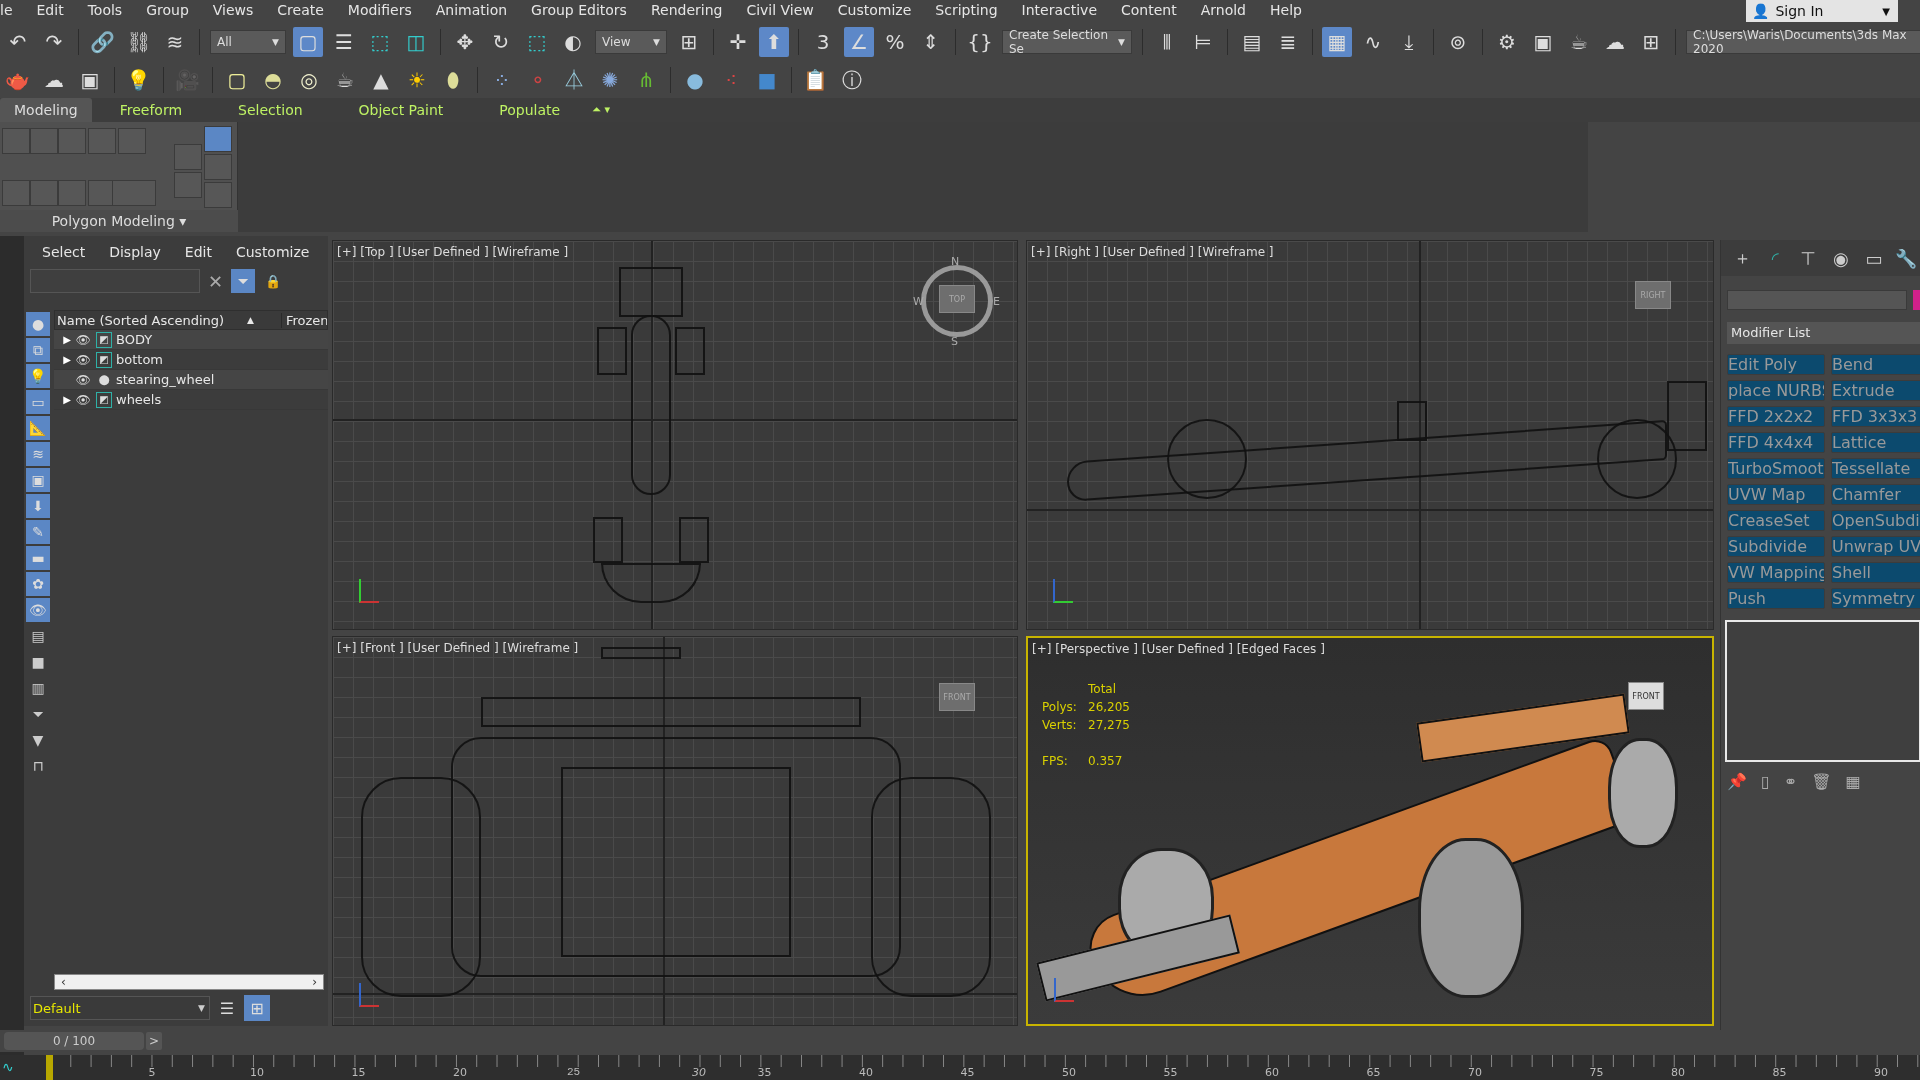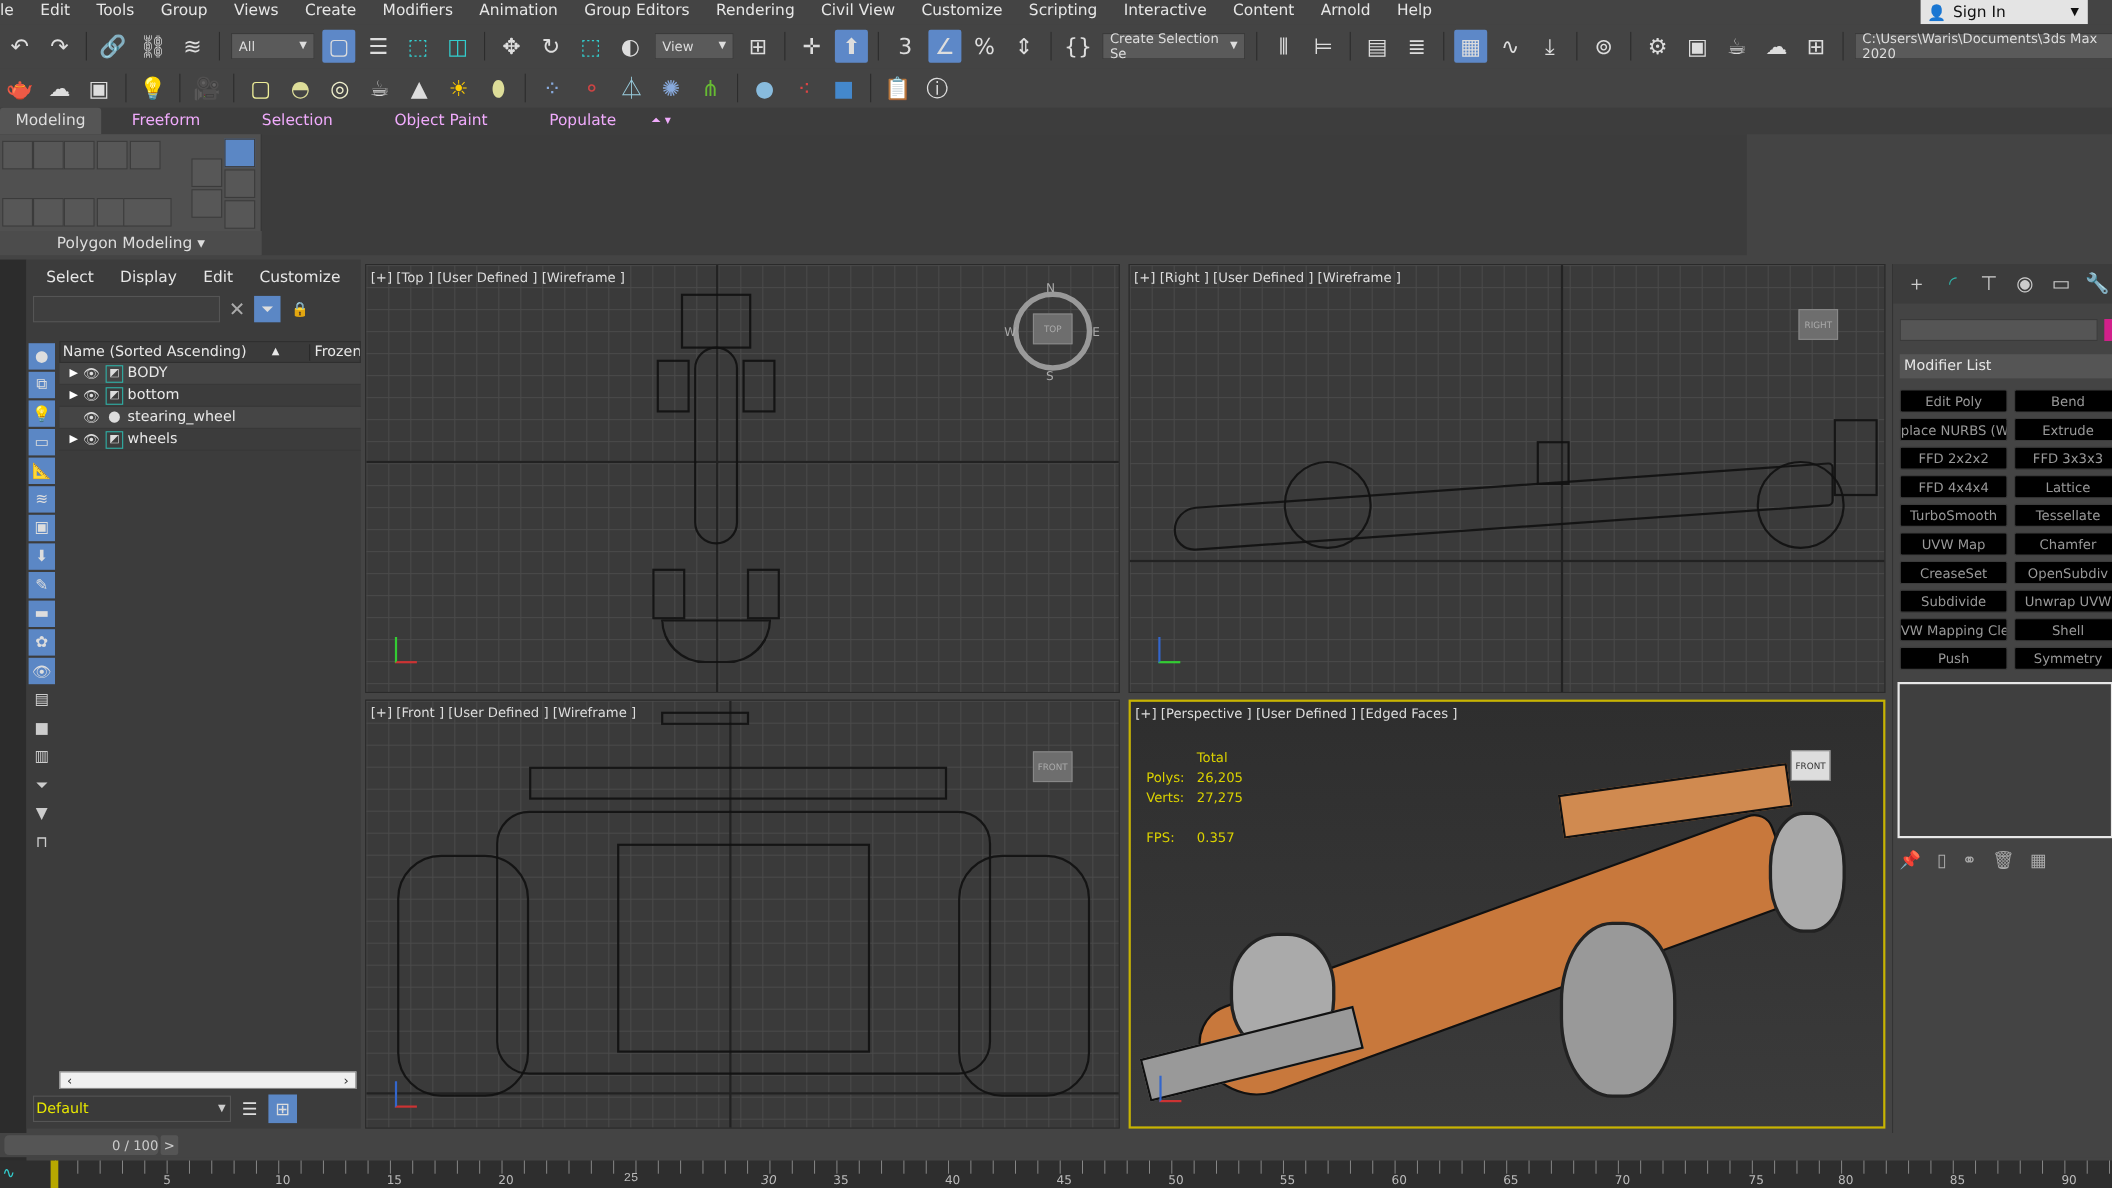--- a/index.html
+++ b/index.html
@@ -14,21 +14,21 @@
 .tbrow{position:absolute;left:0;width:1920px;background:#444;display:flex;align-items:center}
 #tb1{top:22px;height:40px}
 #tb2{top:62px;height:36px}
 .ic{width:30px;height:30px;margin:0 3px;display:flex;align-items:center;justify-content:center;font-size:20px;color:#ddd;flex:none}
 .ic.sel{background:#5d88c8;border-radius:2px}
 .sep{width:1px;height:26px;background:#2c2c2c;margin:0 6px;flex:none}
 .drop{height:24px;background:#5a5a5a;color:#ddd;font-size:12px;display:flex;align-items:center;padding:0 6px;margin:0 4px;flex:none;border:1px solid #3a3a3a}
 .drop .caret{margin-left:auto;font-size:9px;padding-left:6px}
 
 #ribbontabs{position:absolute;left:0;top:98px;width:1920px;height:24px;background:#3d3d3d;display:flex;align-items:flex-end}
-.rtab{color:#f0abfc;font-size:14px;padding:0 28px;height:24px;line-height:24px}
+.rtab{color:#bef264;font-size:14px;padding:0 28px;height:24px;line-height:24px}
 .rtab.active{background:#555;color:#ddd;border-radius:3px 3px 0 0;padding:0 14px}
 #ribbon{position:absolute;left:0;top:122px;width:1588px;height:110px;background:#3c3c3c}
 #ribpanel{position:absolute;left:0;top:0;width:238px;height:110px;background:#505050;border-right:1px solid #333}
 .rbtn{position:absolute;background:#575757;border:1px solid #3b3b3b;width:28px;height:26px}
 #polymod{position:absolute;left:0;bottom:0;width:238px;height:22px;text-align:center;color:#ddd;font-size:14px;line-height:22px;background:#4c4c4c}
 
 #leftbar{position:absolute;left:0;top:236px;width:24px;height:822px;background:#2c2c2c}
 #explorer{position:absolute;left:24px;top:236px;width:304px;height:790px;background:#3c3c3c}
 #explorer-menu{display:flex;height:32px;align-items:center;padding-left:18px;gap:24px;font-size:14px;color:#e6e6e6}
 #searchrow{display:flex;align-items:center;height:26px;padding-left:6px}
@@ -67,26 +67,26 @@
 .car{position:absolute}
 
 #cmdpanel{position:absolute;left:1720px;top:240px;width:200px;height:790px;background:#444;border-left:1px solid #333}
 #cmdtabs{display:flex;height:36px;align-items:center;gap:6px;padding-left:8px;background:#3c3c3c}
 .ctab{width:30px;height:30px;display:flex;align-items:center;justify-content:center;font-size:18px;color:#ccc}
 .ctab.sel{color:#2fb1a7}
 #objname{position:absolute;left:6px;top:50px;width:180px;height:20px;background:#555;border:1px solid #3a3a3a}
 #objcolor{position:absolute;left:192px;top:50px;width:10px;height:20px;background:#d0208a}
 #modlist{position:absolute;left:6px;top:82px;width:196px;height:22px;background:#555;color:#e6e6e6;font-size:13px;line-height:22px;padding-left:4px}
 #modbtns{position:absolute;left:6px;top:114px;width:196px;display:grid;grid-template-columns:98px 98px;row-gap:5px;column-gap:6px}
-.mbtn{height:21px;background:#000000;border:1px solid #3c3c3c;color:#999;font-size:12px;text-align:center;line-height:20px;overflow:hidden;white-space:nowrap;border-radius:2px}
+.mbtn{height:21px;background:#0c4a6e;border:1px solid #3c3c3c;color:#999;font-size:16px;text-align:left;line-height:20px;overflow:hidden;white-space:nowrap;border-radius:2px}
 #stackbox{position:absolute;left:4px;top:380px;width:196px;height:142px;border:2px solid #e8e8e8;background:#3f3f3f}
 #stacktools{position:absolute;left:6px;top:532px;display:flex;gap:14px;color:#aaa;font-size:16px;align-items:center}
 
 #frameslider{position:absolute;left:0;top:1030px;width:1920px;height:22px;background:#444}
-#frameval{position:absolute;left:4px;top:2px;width:140px;height:18px;background:#555;border-radius:4px;color:#ccc;font-size:12px;text-align:right;line-height:18px}
+#frameval{position:absolute;left:4px;top:2px;width:140px;height:18px;background:#555;border-radius:4px;color:#ccc;font-size:12px;text-align:center;line-height:18px}
 #framenext{position:absolute;left:146px;top:2px;width:16px;height:18px;background:#555;color:#ccc;font-size:12px;text-align:center;line-height:18px;border-radius:2px}
 #timeline{position:absolute;left:0;top:1055px;width:1920px;height:25px;background:#2e2e2e}
 #ticks{position:absolute;left:50px;top:0;width:1870px;height:25px;background-image:linear-gradient(90deg,#888 1px,transparent 1px);background-size:20.3px 12px;background-repeat:repeat-x}
 .tnum{position:absolute;top:11px;color:#bbb;font-size:11px}
 #playhead{position:absolute;left:46px;top:0;width:7px;height:25px;background:#b8a800}
 </style>
 </head>
 <body>
 
 <div id="menubar">

